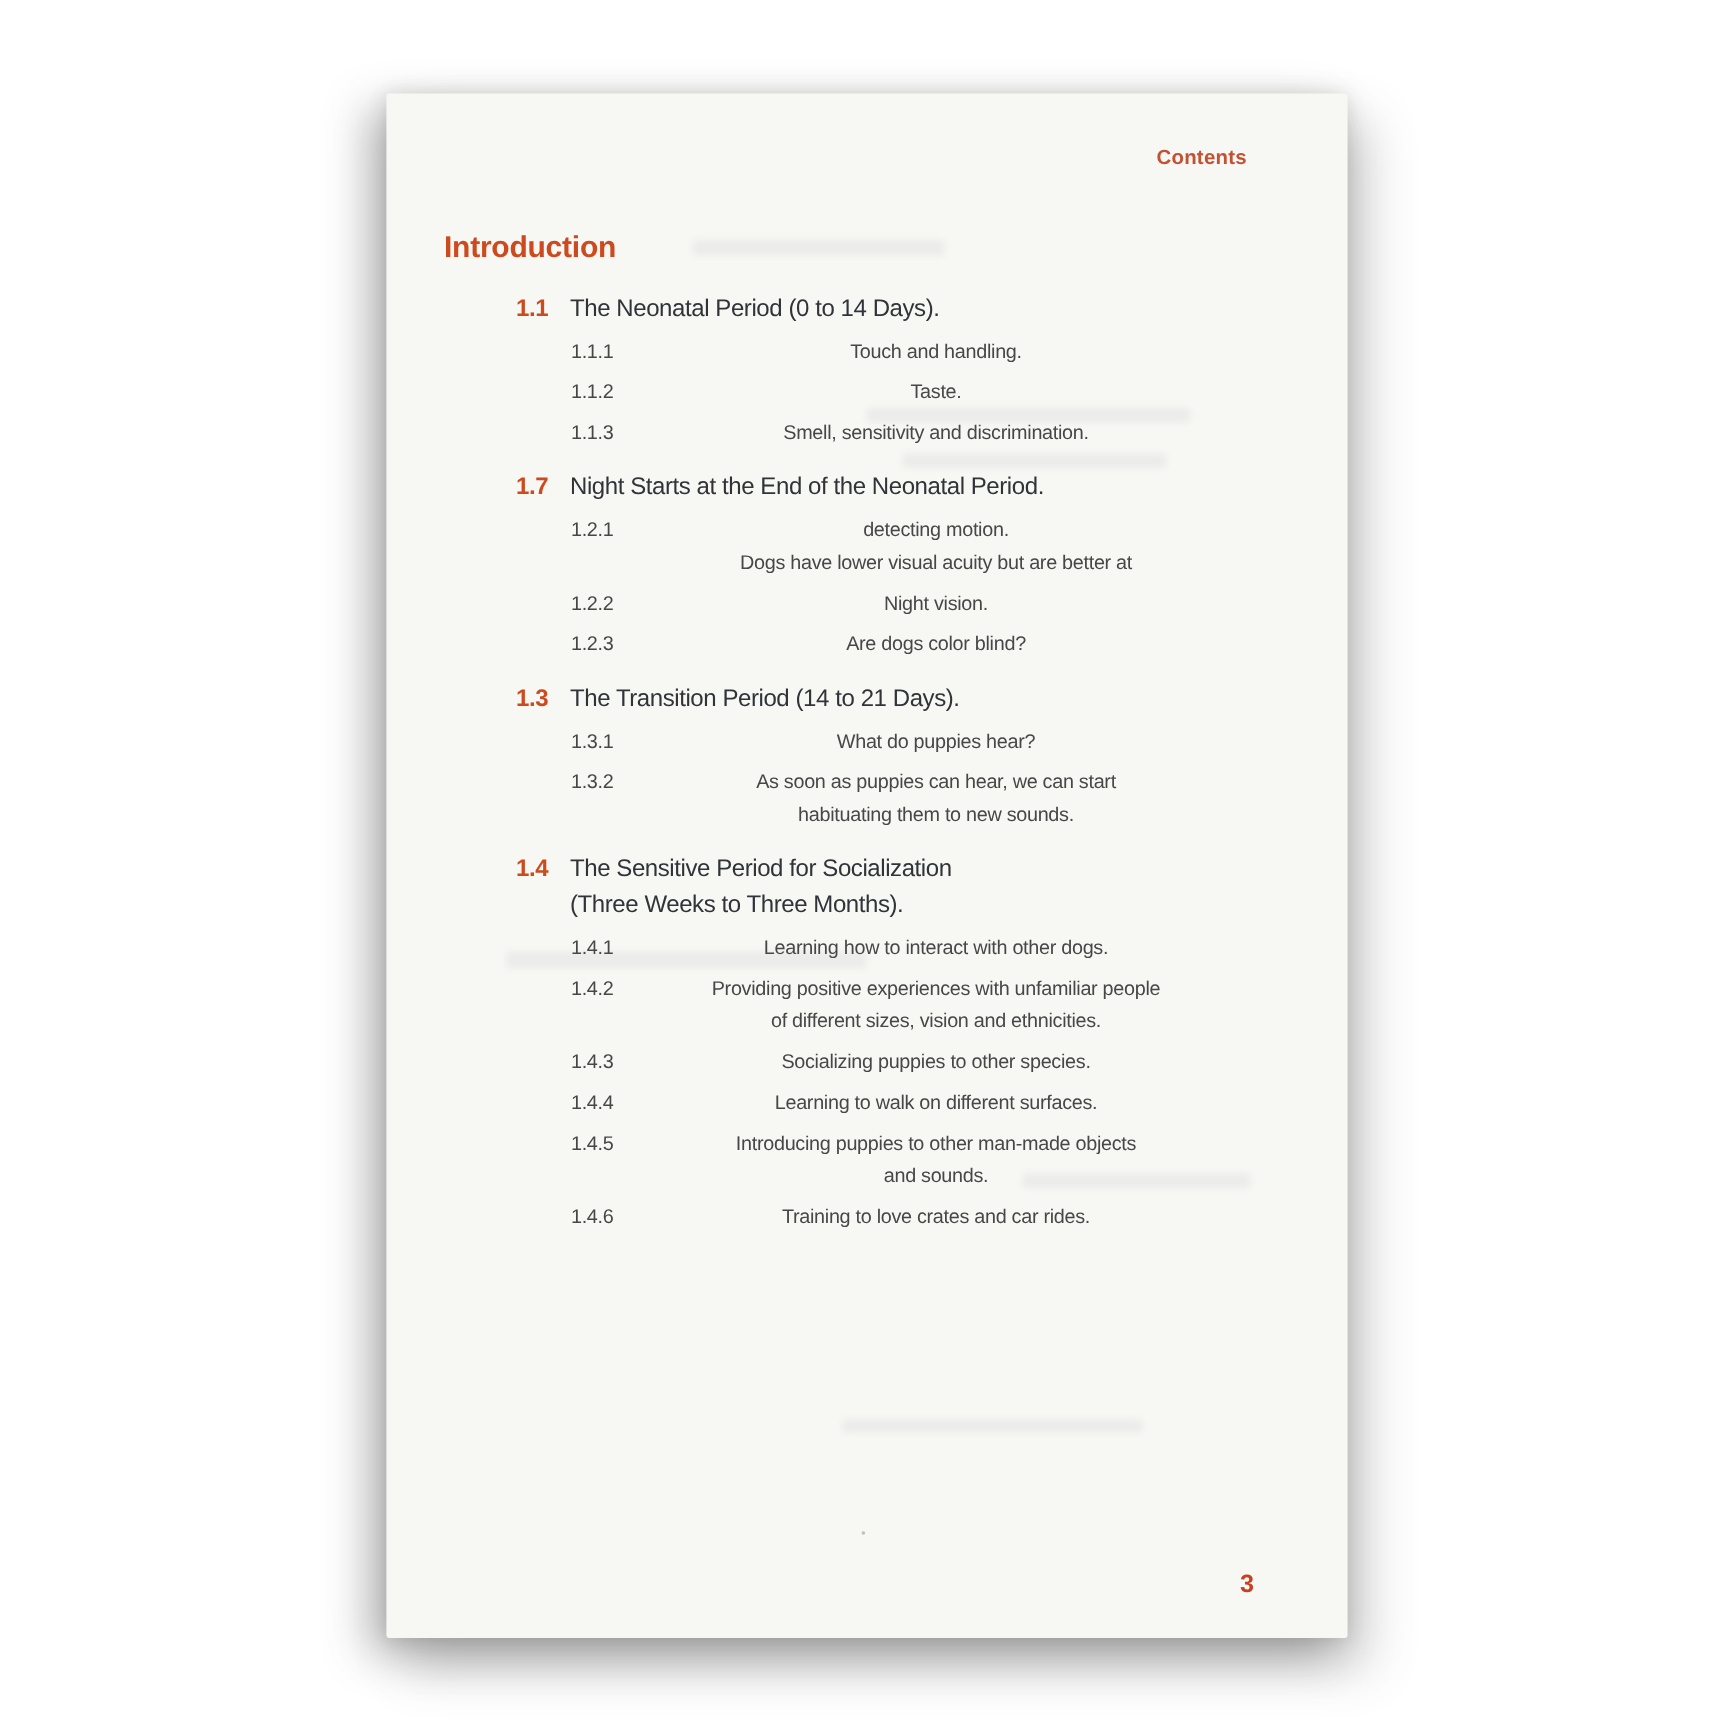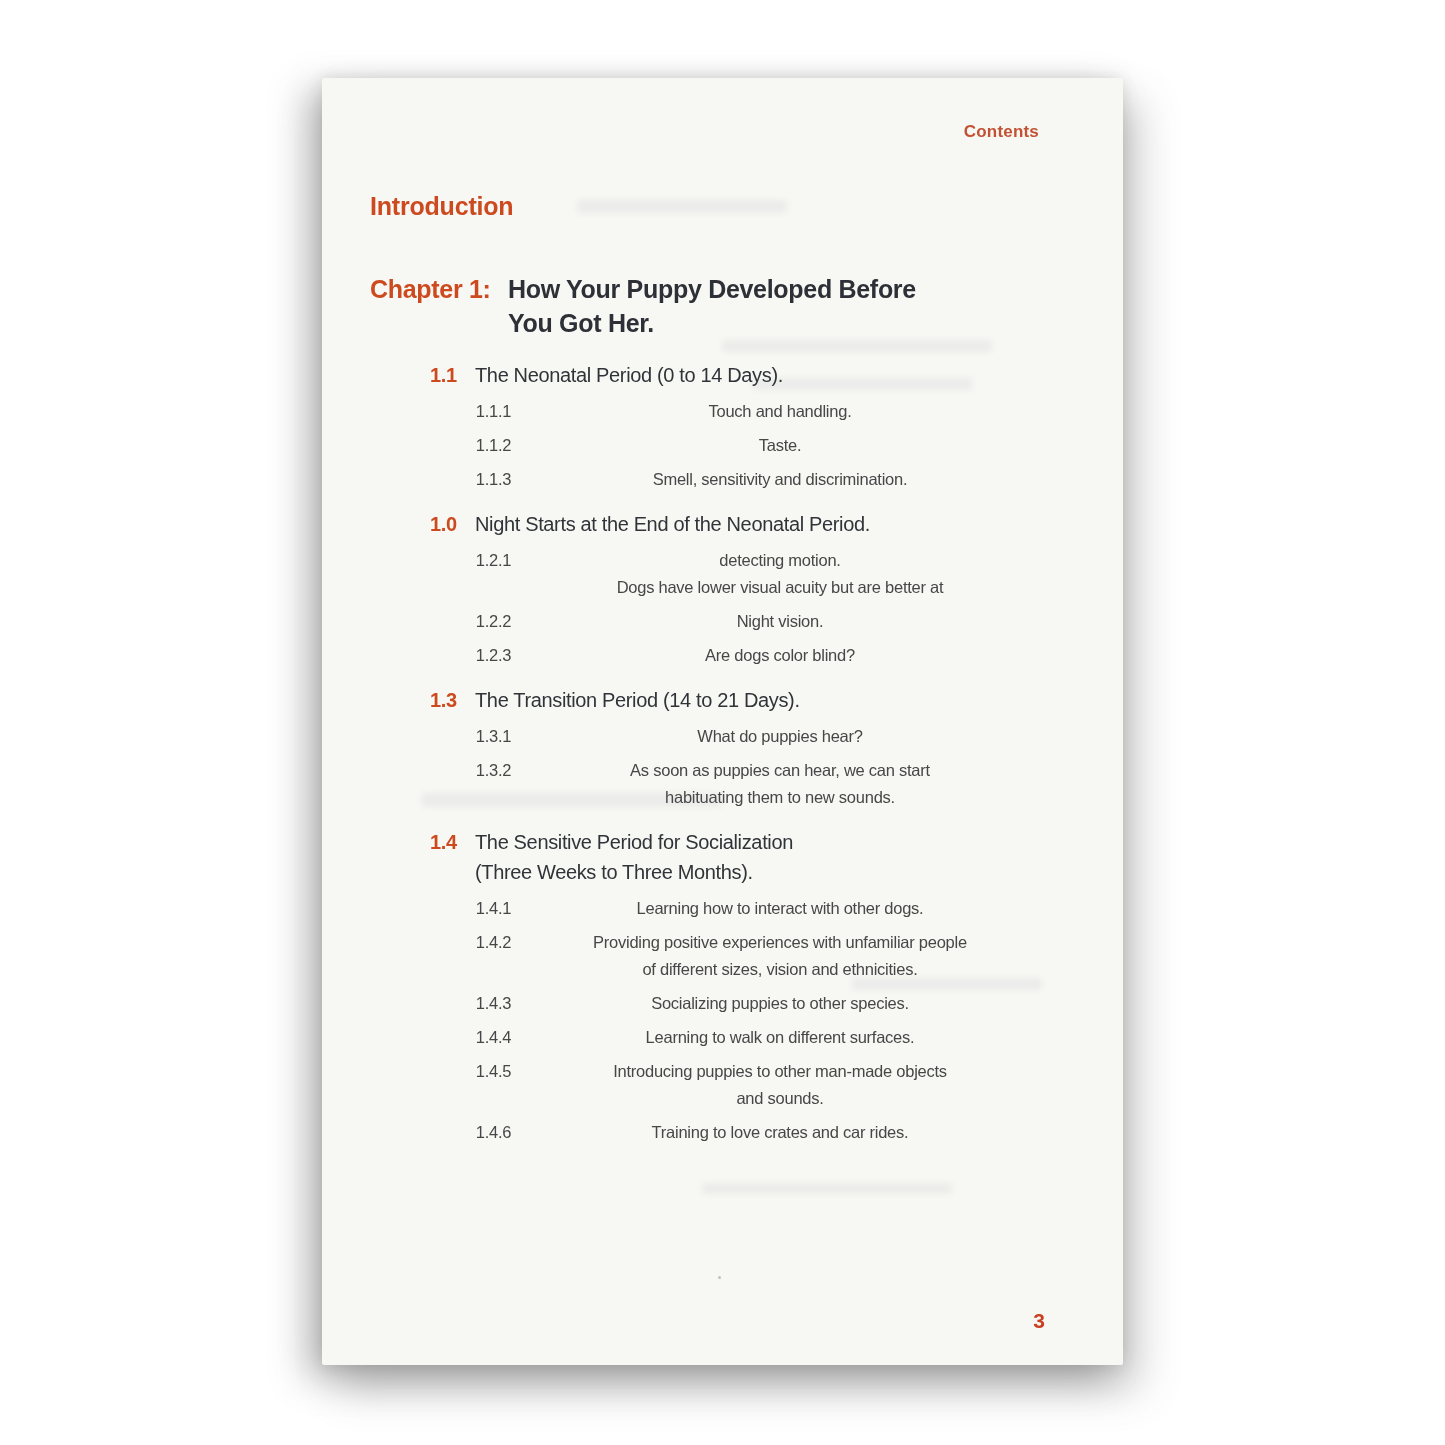--- a/index.html
+++ b/index.html
@@ -72,27 +72,20 @@
     <div class="smudge s3"></div>
     <div class="smudge s4"></div>
     <div class="smudge s5"></div>
     <div class="smudge s6"></div>
     <div class="speck"></div>
 
     <div class="contents-label">Contents</div>
 
     <h1 class="intro-heading">Introduction</h1>
 
-    <div class="chapter-row">
-      <div class="chapter-label">Chapter 1:</div>
-      <div class="chapter-title">
-        <div>How Your Puppy Developed Before</div>
-        <div>You Got Her.</div>
-      </div>
-    </div>
 
     <div class="toc">
 
       <div class="section">
         <div class="section-heading">
           <div class="section-number">1.1</div>
           <div class="section-title">
             <div>The Neonatal Period (0 to 14 Days).</div>
           </div>
         </div>
@@ -111,21 +104,21 @@
         <div class="sub-item">
           <div class="sub-number">1.1.3</div>
           <div class="sub-text">
             <div>Smell, sensitivity and discrimination.</div>
           </div>
         </div>
       </div>
 
       <div class="section">
         <div class="section-heading">
-          <div class="section-number">1.0</div>
+          <div class="section-number">1.7</div>
           <div class="section-title">
             <div>Night Starts at the End of the Neonatal Period.</div>
           </div>
         </div>
         <div class="sub-item">
           <div class="sub-number">1.2.1</div>
           <div class="sub-text">
             <div>detecting motion.</div>
             <div>Dogs have lower visual acuity but are better at</div>
           </div>

